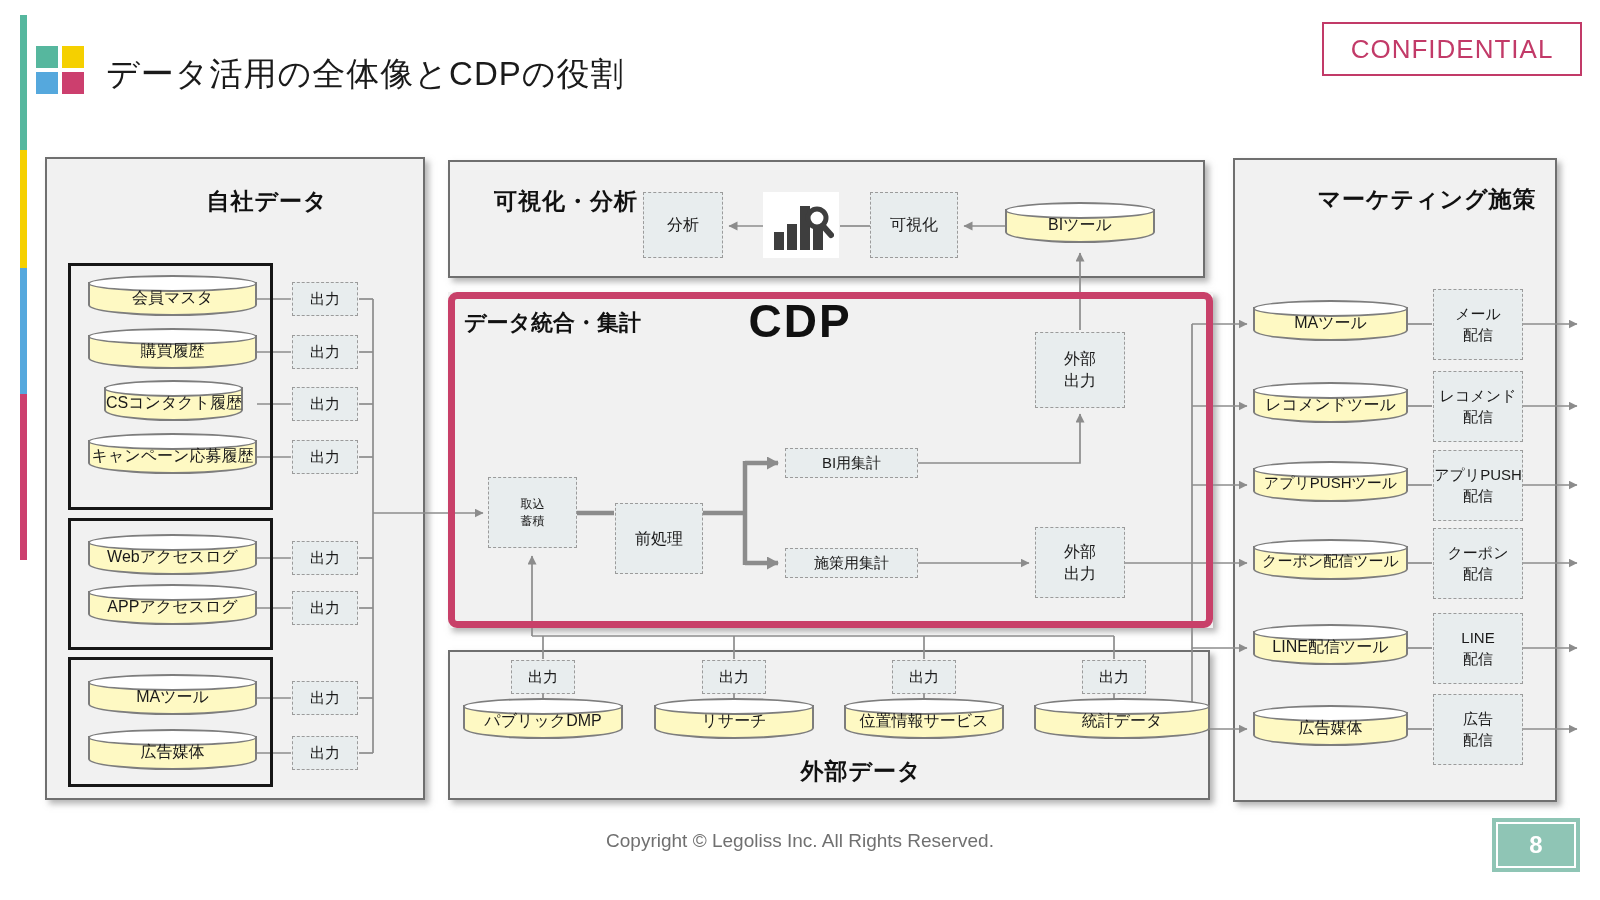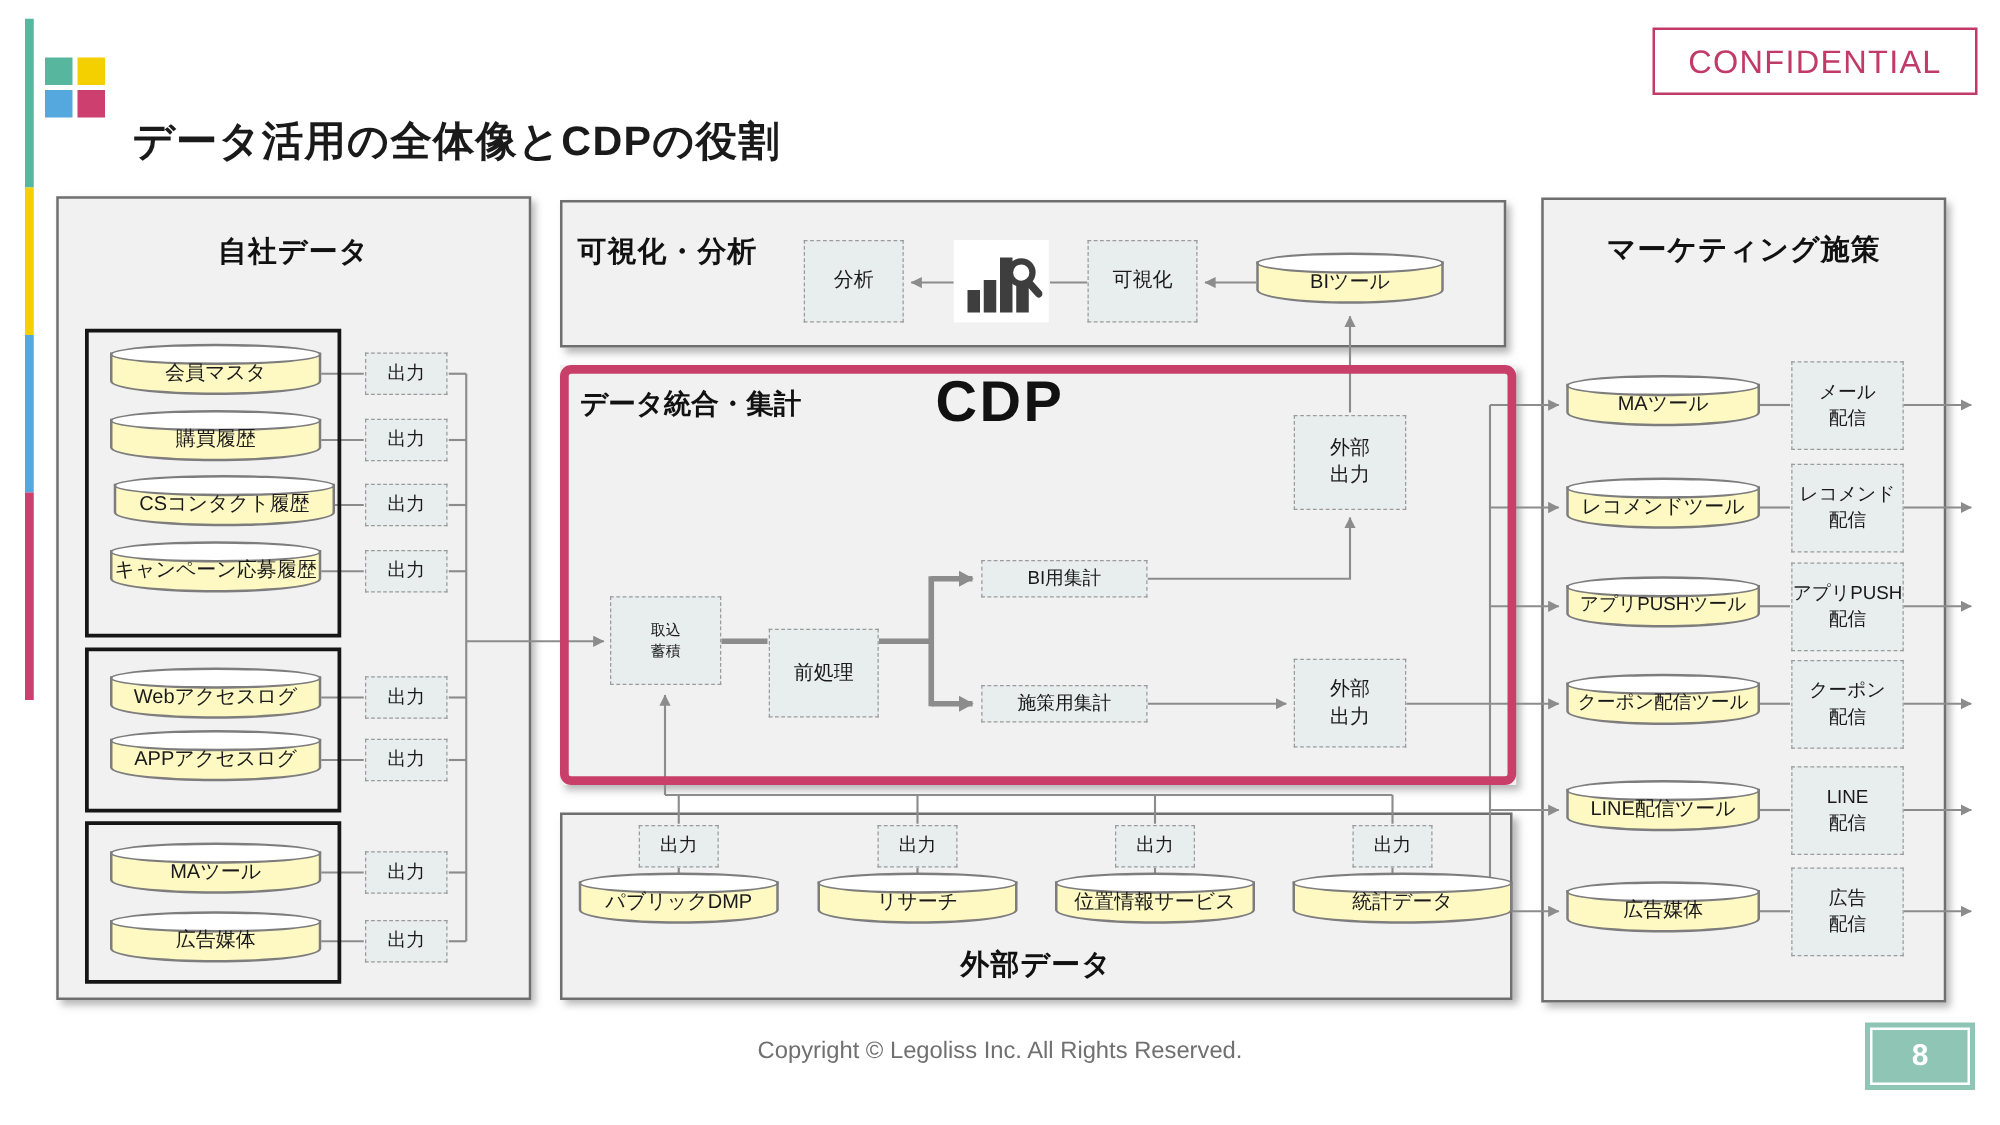--- a/index.html
+++ b/index.html
@@ -8,42 +8,42 @@
   
   .panel{position:absolute;background:#f1f1f1;border:2px solid #6f6f6f;
          box-shadow:4px 4px 6px rgba(110,110,110,.5);box-sizing:border-box;z-index:1;}
   .cdpbg{position:absolute;background:#f1f1f1;box-shadow:4px 4px 6px rgba(110,110,110,.5);z-index:1;}
   #wires{position:absolute;left:0;top:0;z-index:2;}
   .cdp-border{position:absolute;border:7px solid #c84069;border-radius:9px;box-sizing:border-box;
               background:transparent;z-index:3;}
   
   .group{position:absolute;border:3px solid #161616;box-sizing:border-box;z-index:4;}
   
-  .sec-title{position:absolute;font-weight:800;font-size:23px;color:#111;z-index:4;letter-spacing:1px;}
+  .sec-title{position:absolute;font-weight:800;font-size:23px;color:#111;z-index:4;letter-spacing:1px;padding-left:32px;}
   .center{text-align:center;}
   
   .cyl{position:absolute;height:34px;background:#fef9c3;border:2.4px solid #7d7d7d;
        border-radius:0 0 50% 50% / 0 0 11px 11px;box-sizing:border-box;z-index:4;}
   .cyl::before{content:"";position:absolute;left:-2.4px;right:-2.4px;top:-9px;height:17px;
        background:#fff;border:2.4px solid #7d7d7d;border-radius:50%;box-sizing:border-box;}
   .cyl span{position:absolute;left:0;right:0;top:4px;text-align:center;font-size:16px;color:#1a1a1a;
        white-space:nowrap;}
   
   .dbox{position:absolute;background:#e8edee;border:1.6px dashed #9b9b9b;box-sizing:border-box;
         display:flex;align-items:center;justify-content:center;text-align:center;
         font-size:15px;color:#1a1a1a;white-space:pre-line;line-height:1.35;z-index:4;}
   .cdp-big{position:absolute;font-weight:800;font-size:46px;letter-spacing:2px;z-index:4;color:#111;}
   .cdp-tag{position:absolute;font-weight:800;font-size:22px;z-index:4;color:#111;}
   
   .confidential{position:absolute;border:2px solid #c23a68;color:#c23a68;font-size:26px;
         display:flex;align-items:center;justify-content:center;letter-spacing:1px;z-index:4;background:#fff;}
   
   .sq{position:absolute;width:22px;height:22px;z-index:4;}
   .bar-seg{position:absolute;left:20px;width:7px;z-index:4;}
-  .page-title{position:absolute;font-size:33px;font-weight:700;z-index:4;letter-spacing:1px;margin-top:39px;}
+  .page-title{position:absolute;font-size:33px;font-weight:400;z-index:4;letter-spacing:1px;}
   .copyright{position:absolute;width:100%;text-align:center;font-size:19px;color:#707070;z-index:4;}
   .badge{position:absolute;background:#8fc5b5;box-sizing:border-box;z-index:4;}
   .badge-inner{position:absolute;inset:4px;border:2px solid #fff;display:flex;align-items:center;
         justify-content:center;color:#fff;font-size:24px;font-weight:700;}
   .icon-wrap{position:absolute;background:#fff;z-index:4;display:flex;align-items:center;justify-content:center;}
 </style>
 </head>
 <body>
 
 <div id="slide">
@@ -153,21 +153,21 @@
   <div class="group" style="left:68px;top:263px;width:205px;height:247px"></div>
   <div class="group" style="left:68px;top:518px;width:205px;height:132px"></div>
   <div class="group" style="left:68px;top:657px;width:205px;height:130px"></div>
 
   <div class="cyl" style="left:88px;top:282px;width:169px">
       <span>会員マスタ</span>
     </div>
   <div class="cyl" style="left:88px;top:335px;width:169px">
       <span>購買履歴</span>
     </div>
-  <div class="cyl" style="left:91px;top:387px;width:177px">
+  <div class="cyl" style="left:104px;top:387px;width:139px">
       <span>CSコンタクト履歴</span>
     </div>
   <div class="cyl" style="left:88px;top:440px;width:169px">
       <span>キャンペーン応募履歴</span>
     </div>
   <div class="cyl" style="left:88px;top:541px;width:169px">
       <span>Webアクセスログ</span>
     </div>
   <div class="cyl" style="left:88px;top:591px;width:169px">
       <span>APPアクセスログ</span>

